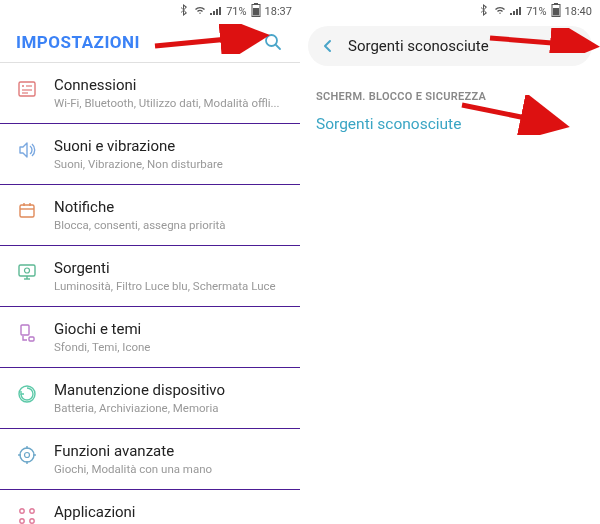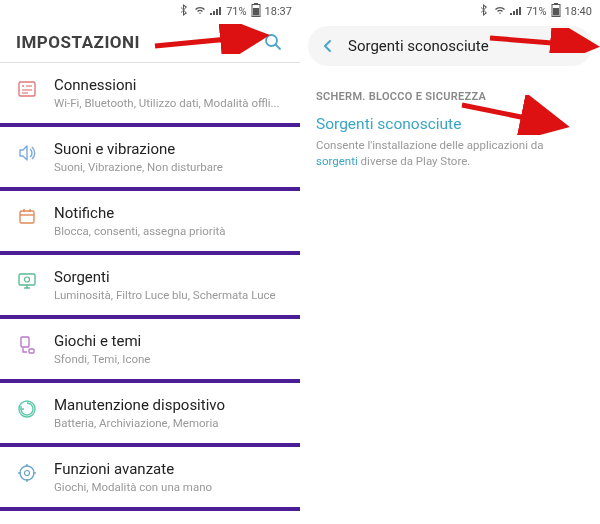--- a/index.html
+++ b/index.html
@@ -43,42 +43,42 @@
       display: flex;
       align-items: center;
       padding: 0 16px;
       justify-content: space-between;
       position: relative;
     }
     .header-title {
       font-size: 17px;
       font-weight: 700;
       letter-spacing: 0.5px;
-      color: #404040;
+      color: #3b82f6;
     }
     .search-btn {
       width: 22px;
       height: 22px;
       display: flex;
       align-items: center;
       justify-content: center;
     }
     .divider {
       height: 1px;
       background: #e0e0e0;
     }
     .list {
       flex: 1;
       overflow: hidden;
     }
     .item {
       display: flex;
       padding: 13px 16px 13px 16px;
       gap: 16px;
-      border-bottom: 4px solid #4c1d95;
+      border-bottom: 1px solid #4c1d95;
       align-items: flex-start;
     }
     .item:last-child {
       border-bottom: none;
     }
     .item-icon {
       width: 22px;
       height: 22px;
       flex-shrink: 0;
       display: flex;
@@ -362,23 +362,20 @@
       <svg width="14" height="14" viewBox="0 0 14 14">
         <path d="M2 2 L12 12 M12 2 L2 12" stroke="#555" stroke-width="1.6" stroke-linecap="round"></path>
       </svg>
     </span>
   </div>
 
   <div class="section-header">SCHERM. BLOCCO E SICUREZZA</div>
 
   <div class="result-item">
     <div class="result-title">Sorgenti sconosciute</div>
-    <div class="result-sub">
-      <span>Consente l'installazione delle applicazioni da </span><span class="hl">sorgenti</span><span> diverse da Play Store.</span>
-    </div>
   </div>
 
   <svg class="arrow" style="left:180px; top:28px;" width="120" height="25">
     <defs>
         <marker id="ah2" markerWidth="10" markerHeight="10" refX="2" refY="5" orient="auto">
           <path d="M10 0 L0 5 L10 10 Z" fill="#d11"></path>
         </marker>
       </defs>
     <line x1="110" y1="18" x2="10" y2="10" stroke="#d11" stroke-width="5" marker-start="url(#ah2)"></line>
   </svg>

